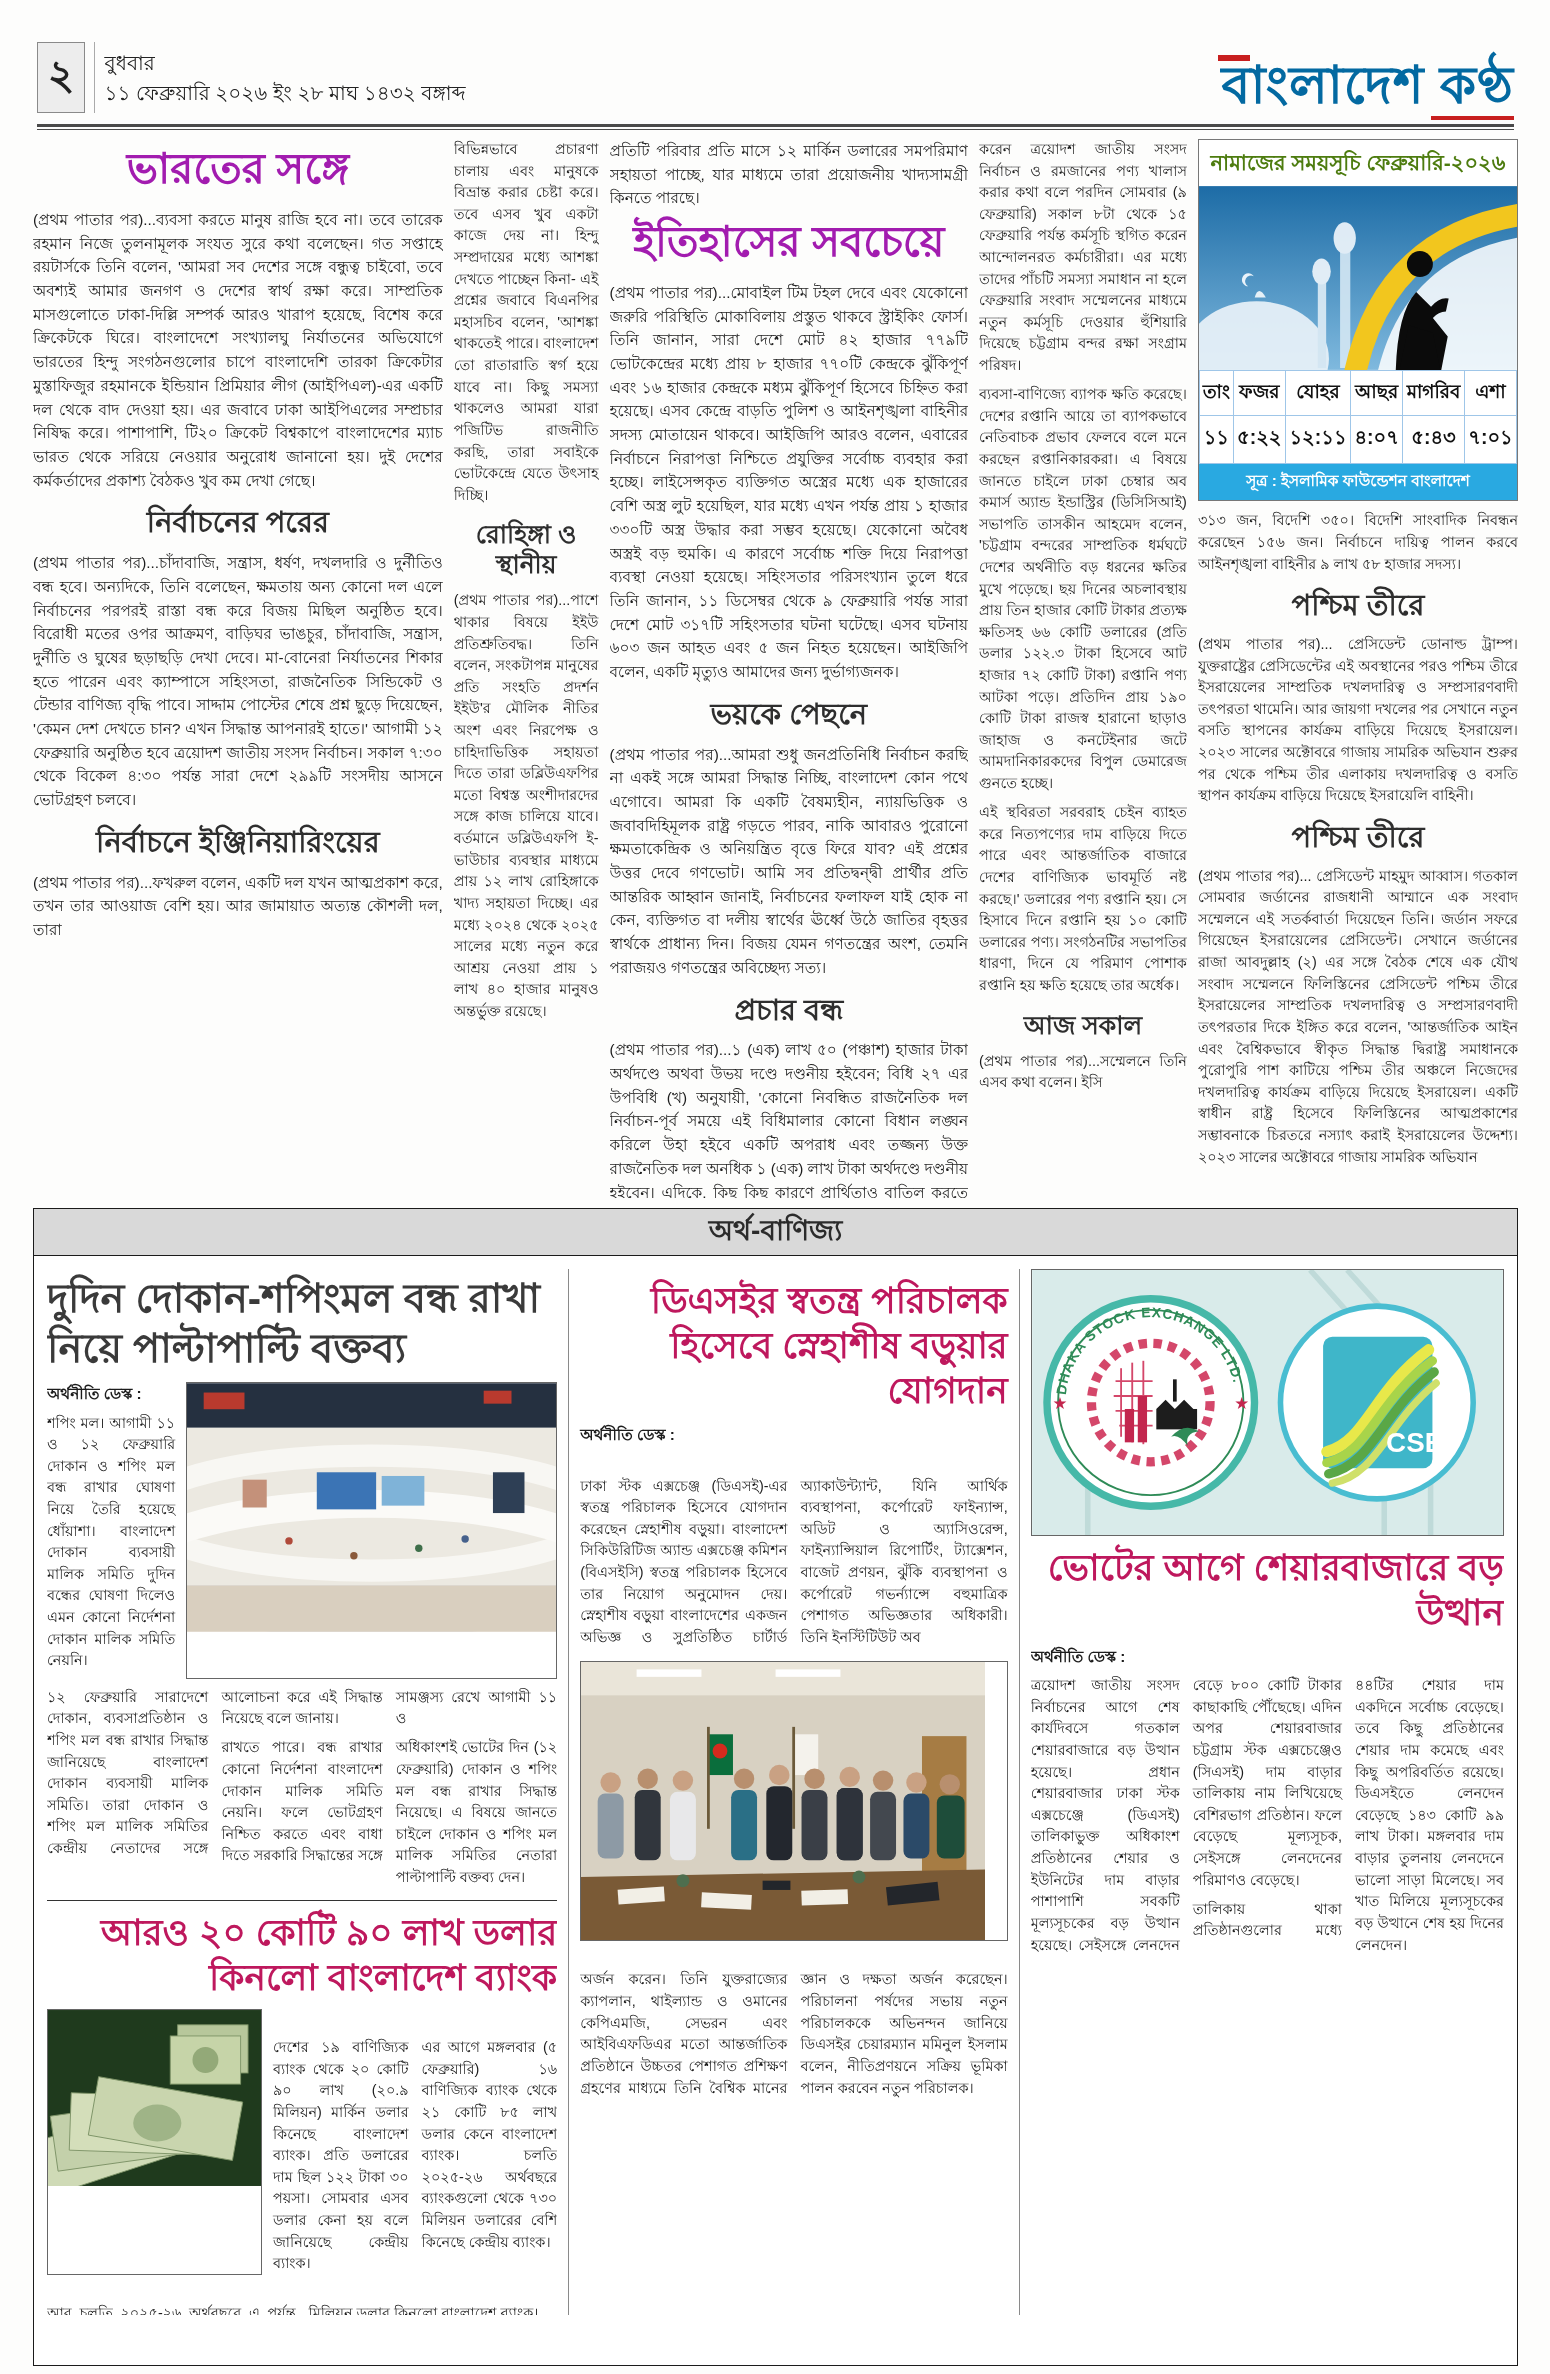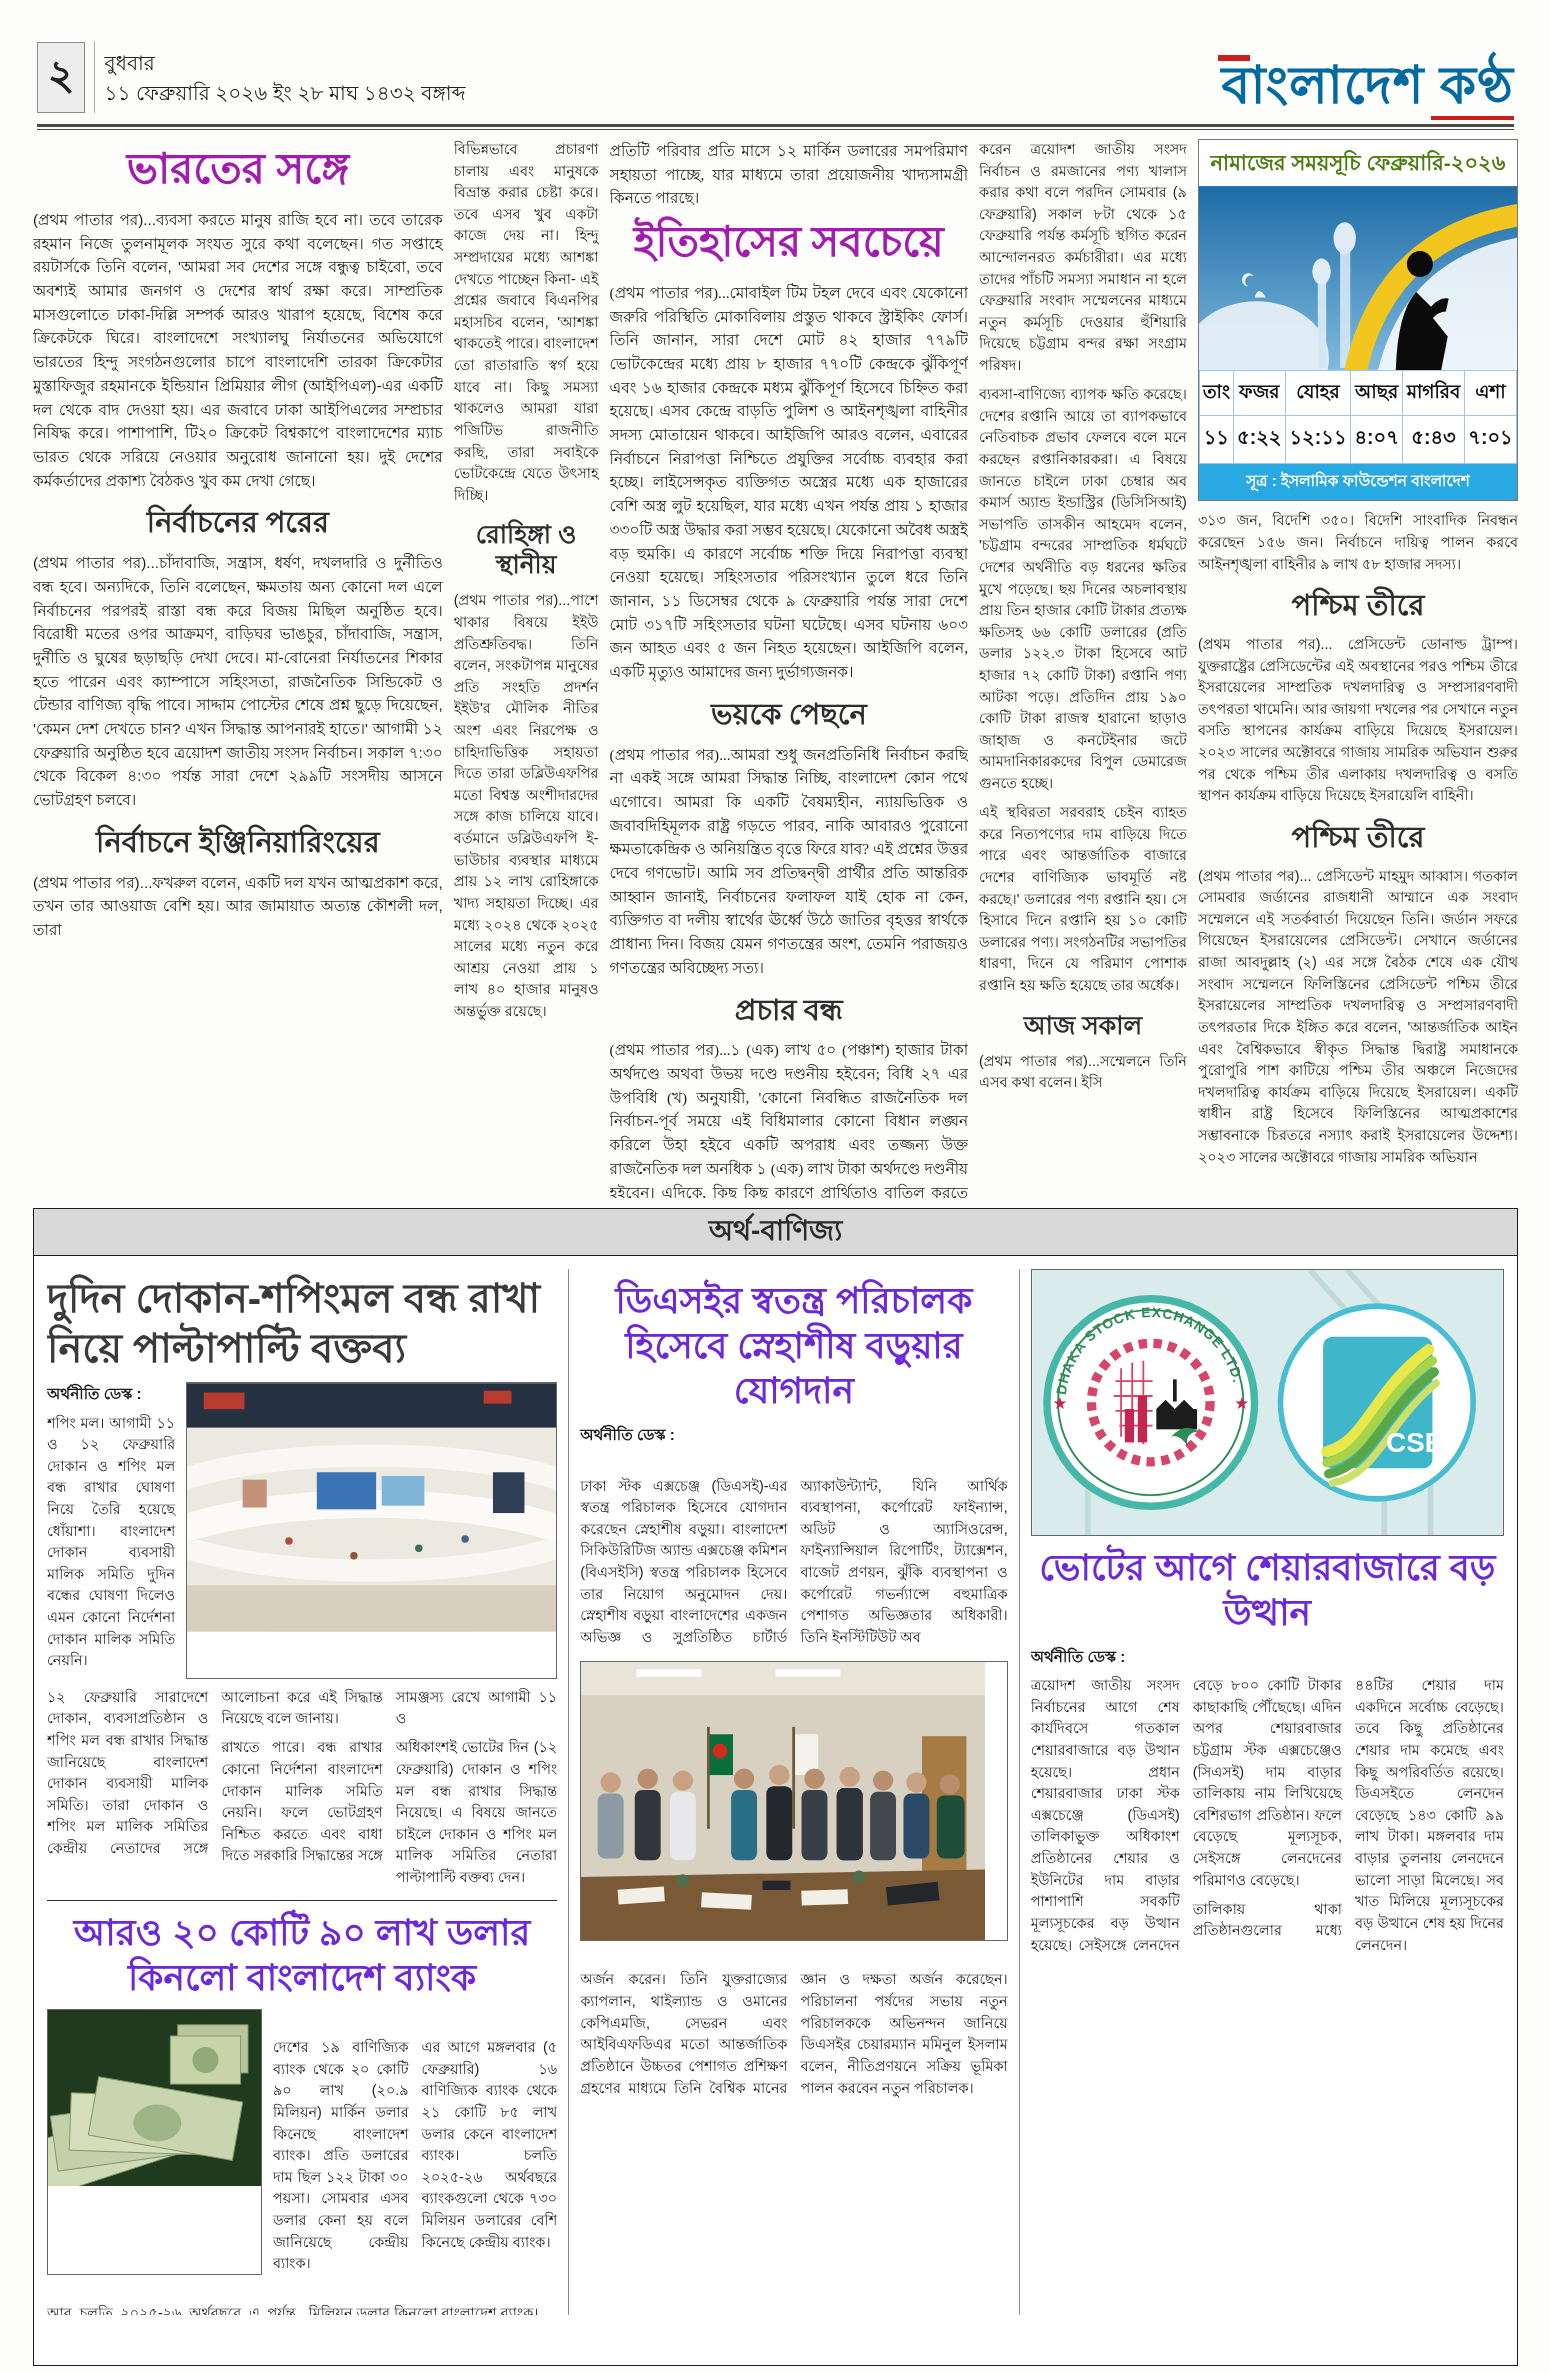--- a/index.html
+++ b/index.html
@@ -12,21 +12,21 @@
            font-size:41px;font-weight:bold;color:#222;}
   .dateblock{border-left:0.9px solid #aaa;padding-left:9.3px;display:flex;flex-direction:column;justify-content:center;font-size:20px;line-height:1.5;color:#222;}
   .logo{position:relative;text-align:right;}
   .logo .big{font-size:52px;font-weight:900;color:#0369a1;letter-spacing:0.9px;line-height:1.05;}
   .logo .redbar{position:absolute;left:-3.7px;top:-3.7px;width:32px;height:6.5px;background:#c81f1f;}
   .logo .redbar2{position:absolute;right:0;bottom:-7.4px;width:83px;height:4.6px;background:#c81f1f;}
   .rule{position:absolute;left:37px;right:37px;top:124px;border-top:3.7px solid #4a4a4a;border-bottom:0.9px solid #4a4a4a;height:1.9px;}
   
   .topsec{position:absolute;top:139px;left:33px;right:33px;height:1059px;display:flex;gap:11px;overflow:hidden;}
   .col{overflow:hidden;}
-  .cA{width:416px;} .cB{width:147px;} .cC{width:364px;font-family:Liberation Serif, serif;} .cD{width:211px;} .cE{width:325px;}
+  .cA{width:416px;} .cB{width:147px;} .cC{width:364px;} .cD{width:211px;} .cE{width:325px;}
   .h-big{font-size:42px;font-weight:700;text-align:center;color:#a21caf;margin:5.6px 0 15px 0;line-height:1.15;}
   .h-sub{font-size:29px;font-weight:700;text-align:center;color:#2e2e2e;margin:13px 0 11px 0;line-height:1.2;}
   .h-sub.small{font-size:25px;}
   .bt{font-size:15.3px;line-height:1.55;text-align:justify;margin:0 0 7.4px 0;color:#1d1d1d;}
   .bt-sm{font-size:14.4px;line-height:1.5;text-align:justify;margin:0 0 7.4px 0;color:#1d1d1d;}
   
   .prayer{border:0.9px solid #777;margin-bottom:9.3px;background:#fff;}
   .prayer .ttl{color:#4d7c0f;font-size:21px;font-weight:700;text-align:center;padding:6.5px 1.9px 4.6px 1.9px;}
   .prayer .art{height:184px;position:relative;overflow:hidden;}
   .prayer table{width:100%;border-collapse:collapse;}
@@ -35,21 +35,21 @@
   .prayer .src{background:#29a9e1;color:#ffffff;font-size:15.3px;font-weight:700;text-align:center;padding:5.6px 1.9px;}
   
   .bizbox{position:absolute;left:33px;right:33px;top:1208px;bottom:9.3px;border:1.9px solid #1b1b1b;background:#fff;overflow:hidden;}
   .bizband{height:46px;background:#d9d9d9;border-bottom:1.9px solid #1b1b1b;display:flex;align-items:center;justify-content:center;
            font-size:28px;font-weight:700;color:#2b2b2b;}
   .bizcols{display:flex;gap:11px;padding:13px 13px 9.3px 13px;height:1046px;overflow:hidden;}
   .bz1{width:512px;overflow:hidden;}
   .bz2{width:429px;border-left:0.9px solid #8a8a8a;border-right:0.9px solid #8a8a8a;padding:0 11px;overflow:hidden;}
   .bz3{width:475px;overflow:hidden;}
   .h-biz{font-size:40px;font-weight:700;text-align:left;color:#3a3a3a;line-height:1.25;margin:3.7px 0 9.3px 0;}
-  .h-biz2{font-size:36px;font-weight:700;text-align:center;color:#6d28d9;line-height:1.25;margin:9.3px 0 9.3px 0;}
+  .h-biz2{font-size:36px;font-weight:700;text-align:right;color:#be185d;line-height:1.25;margin:9.3px 0 9.3px 0;}
   .byline{font-size:15.3px;font-weight:700;margin:0 0 5.6px 0;}
   .mc2{column-count:2;column-gap:13px;margin-top:28px;}
   .mc3{column-count:3;column-gap:13px;}
   .photo{border:0.9px solid #666;}
   .leadrow{display:flex;gap:11px;margin-bottom:7.4px;}
   .divider{border-top:1.9px solid #333;margin:11px 0 3.7px 0;}
   svg{display:block;}
 </style>
 </head>
 <body>

